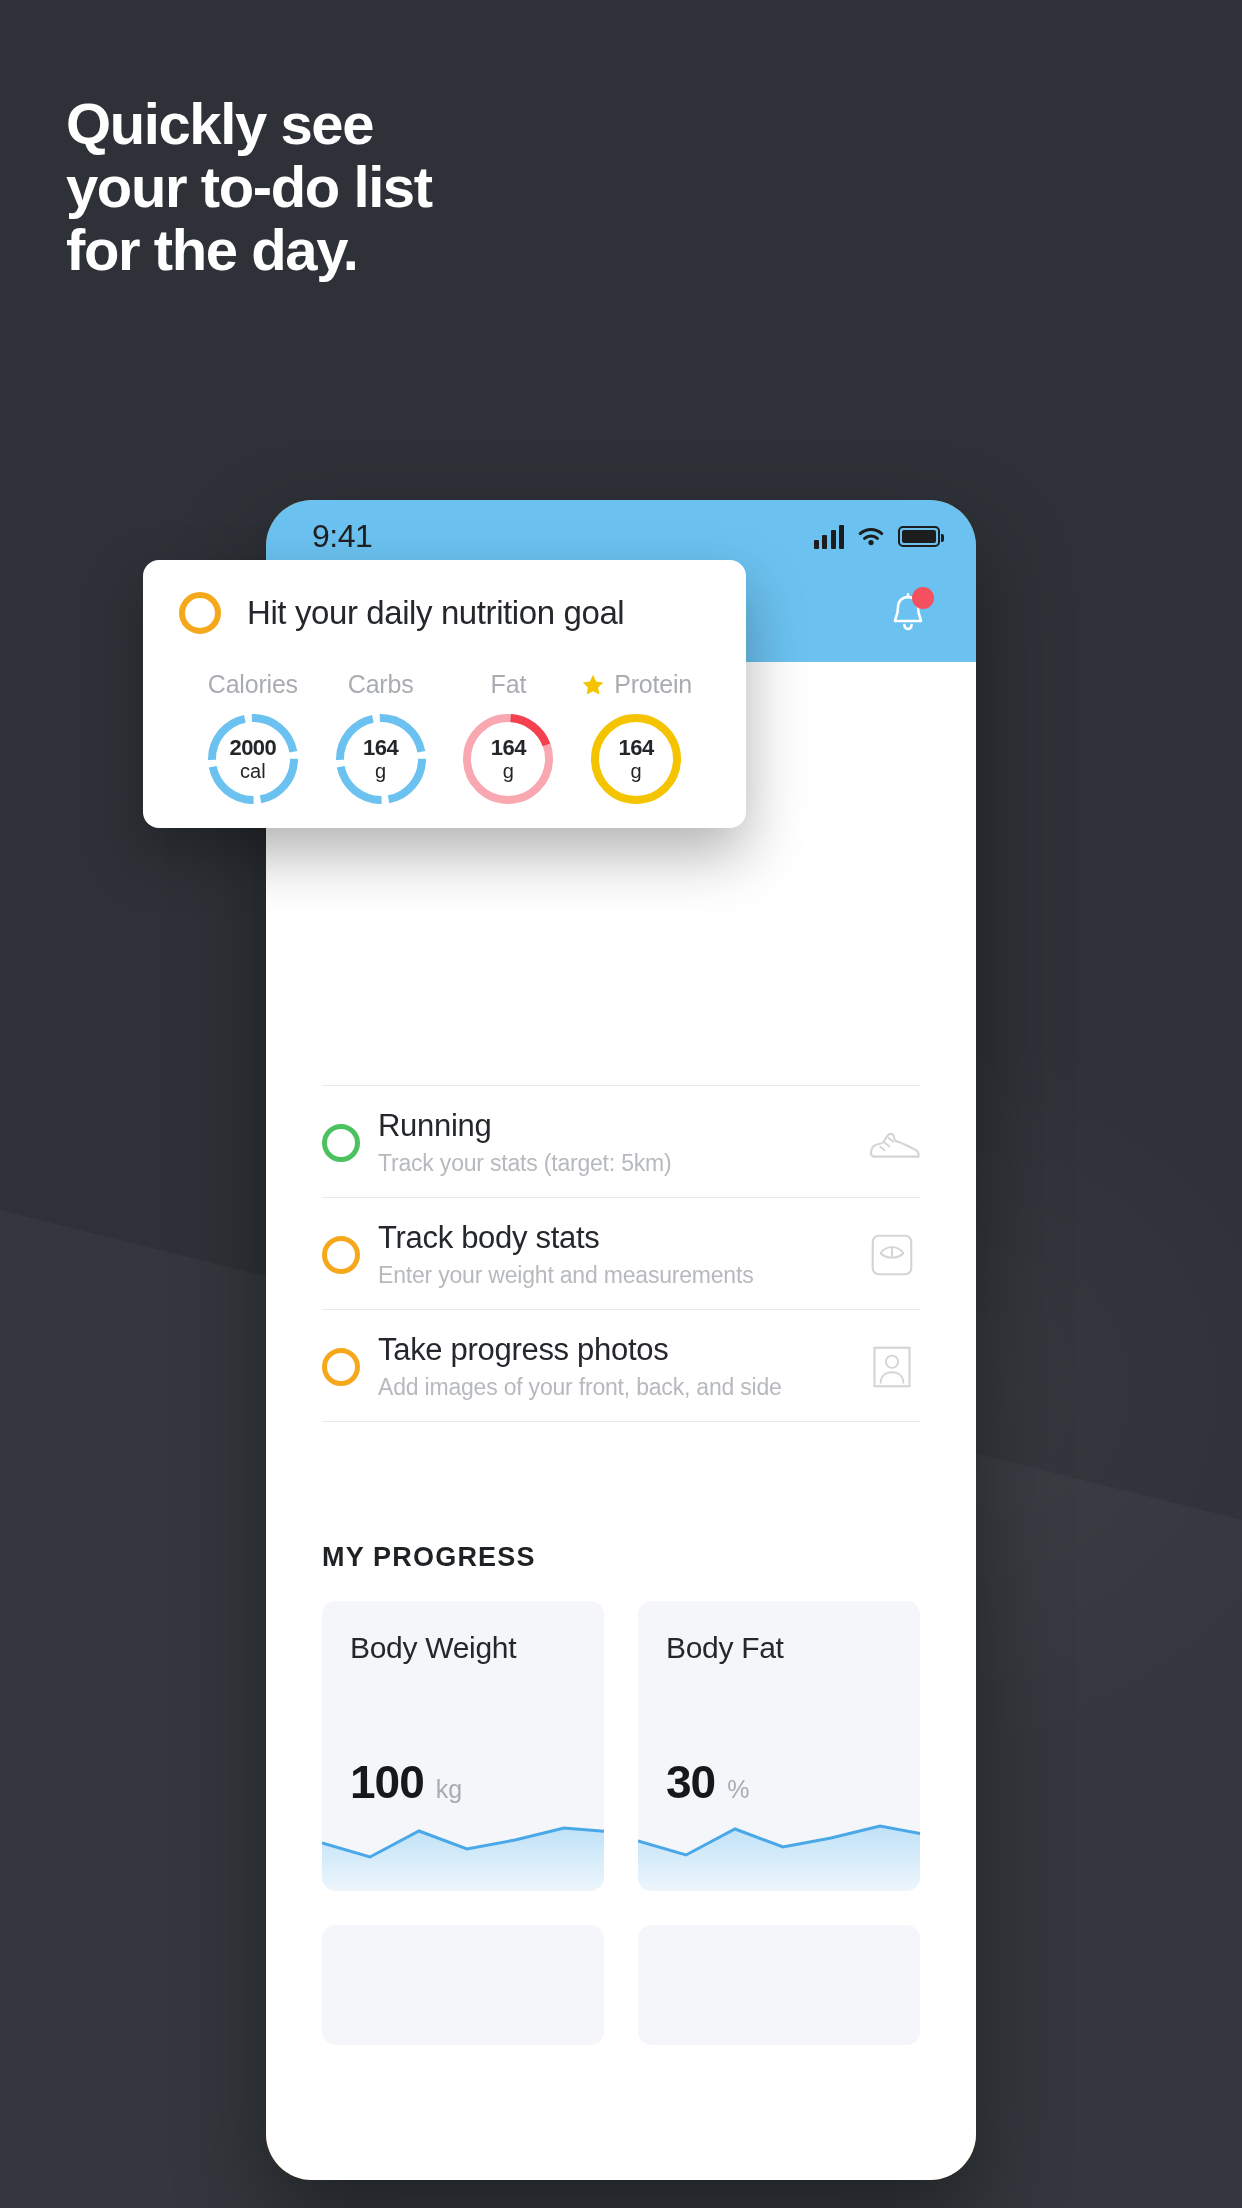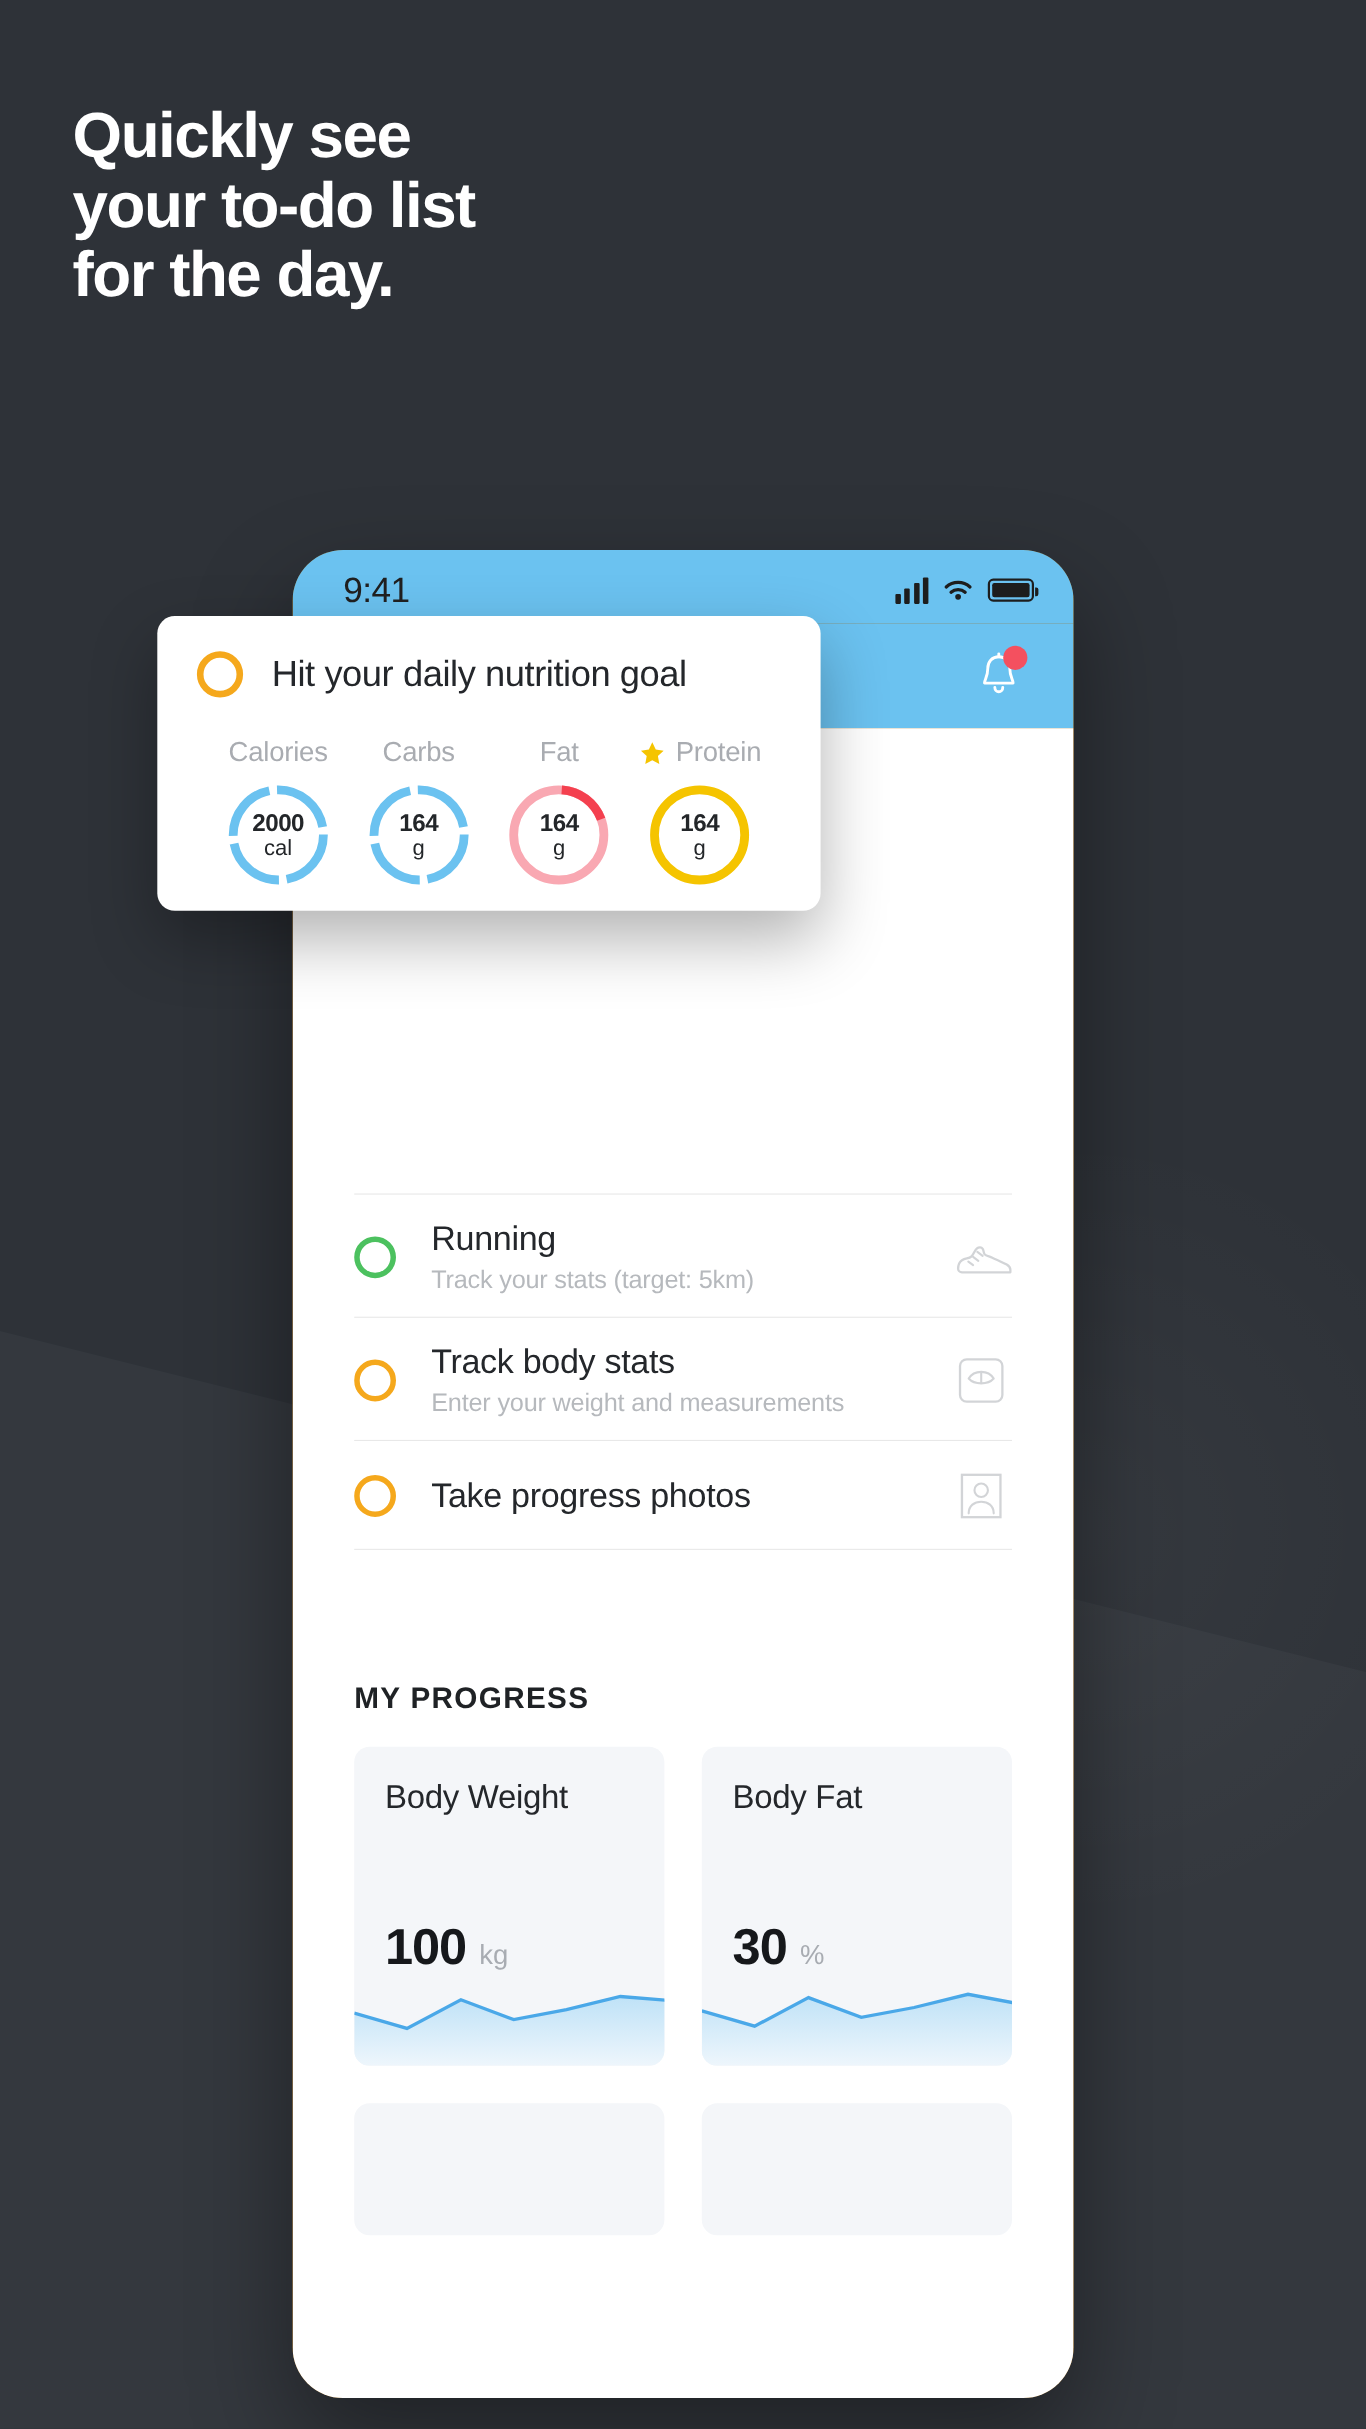--- a/index.html
+++ b/index.html
@@ -80,21 +80,21 @@
   .screen-body { background:#ffffff; height:calc(100% - 162px); position:relative; padding:0 0; }
 
   .section-label {
     font-size:27px; font-weight:bold; color:#1f2225;
     letter-spacing:1.2px; padding:48px 0 0 56px;
   }
 
   
   .task-list { margin-top:26px; padding:0 56px; }
   .task {
-    display:flex; align-items:center; gap:32px;
+    display:flex; align-items:center; gap:18px;
     padding:22px 0 20px 0;
     border-bottom:1px solid #e8e8e8;
   }
   .task:first-child { border-top:1px solid #e8e8e8; }
   .ring {
     flex:0 0 auto; width:38px; height:38px; border-radius:50%;
     border:5px solid #f5a81c; background:transparent;
   }
   .ring.green { border-color:#4cc15f; }
   .task-texts { flex:1 1 auto; }
@@ -228,20 +228,21 @@
           <rect x="10" y="10" width="44" height="44" rx="7" fill="none" stroke="#b8bbbf" stroke-width="2.4"></rect>
           <path d="M19 30c3-5 8-7 13-7s10 2 13 7c-3 3.4-7.8 5-13 5s-10-1.6-13-5z" fill="none" stroke="#b8bbbf" stroke-width="2.2" stroke-linejoin="round"></path>
           <path d="M32 23v12" stroke="#b8bbbf" stroke-width="2.2"></path>
         </svg>
       </div>
 
       <div class="task">
         <span class="ring"></span>
         <span class="task-texts">
           <div class="task-title">Take progress photos</div>
+          <div class="task-sub">Add images of your front, back, and side</div>
         </span>
         <svg class="task-icon" viewBox="0 0 64 64">
           <rect x="12" y="10" width="40" height="44" fill="none" stroke="#b8bbbf" stroke-width="2.4"></rect>
           <circle cx="32" cy="26" r="7" fill="none" stroke="#b8bbbf" stroke-width="2.2"></circle>
           <path d="M19 50c0-8 6-12 13-12s13 4 13 12" fill="none" stroke="#b8bbbf" stroke-width="2.2" stroke-linecap="round"></path>
         </svg>
       </div>
 
     </div>
 

